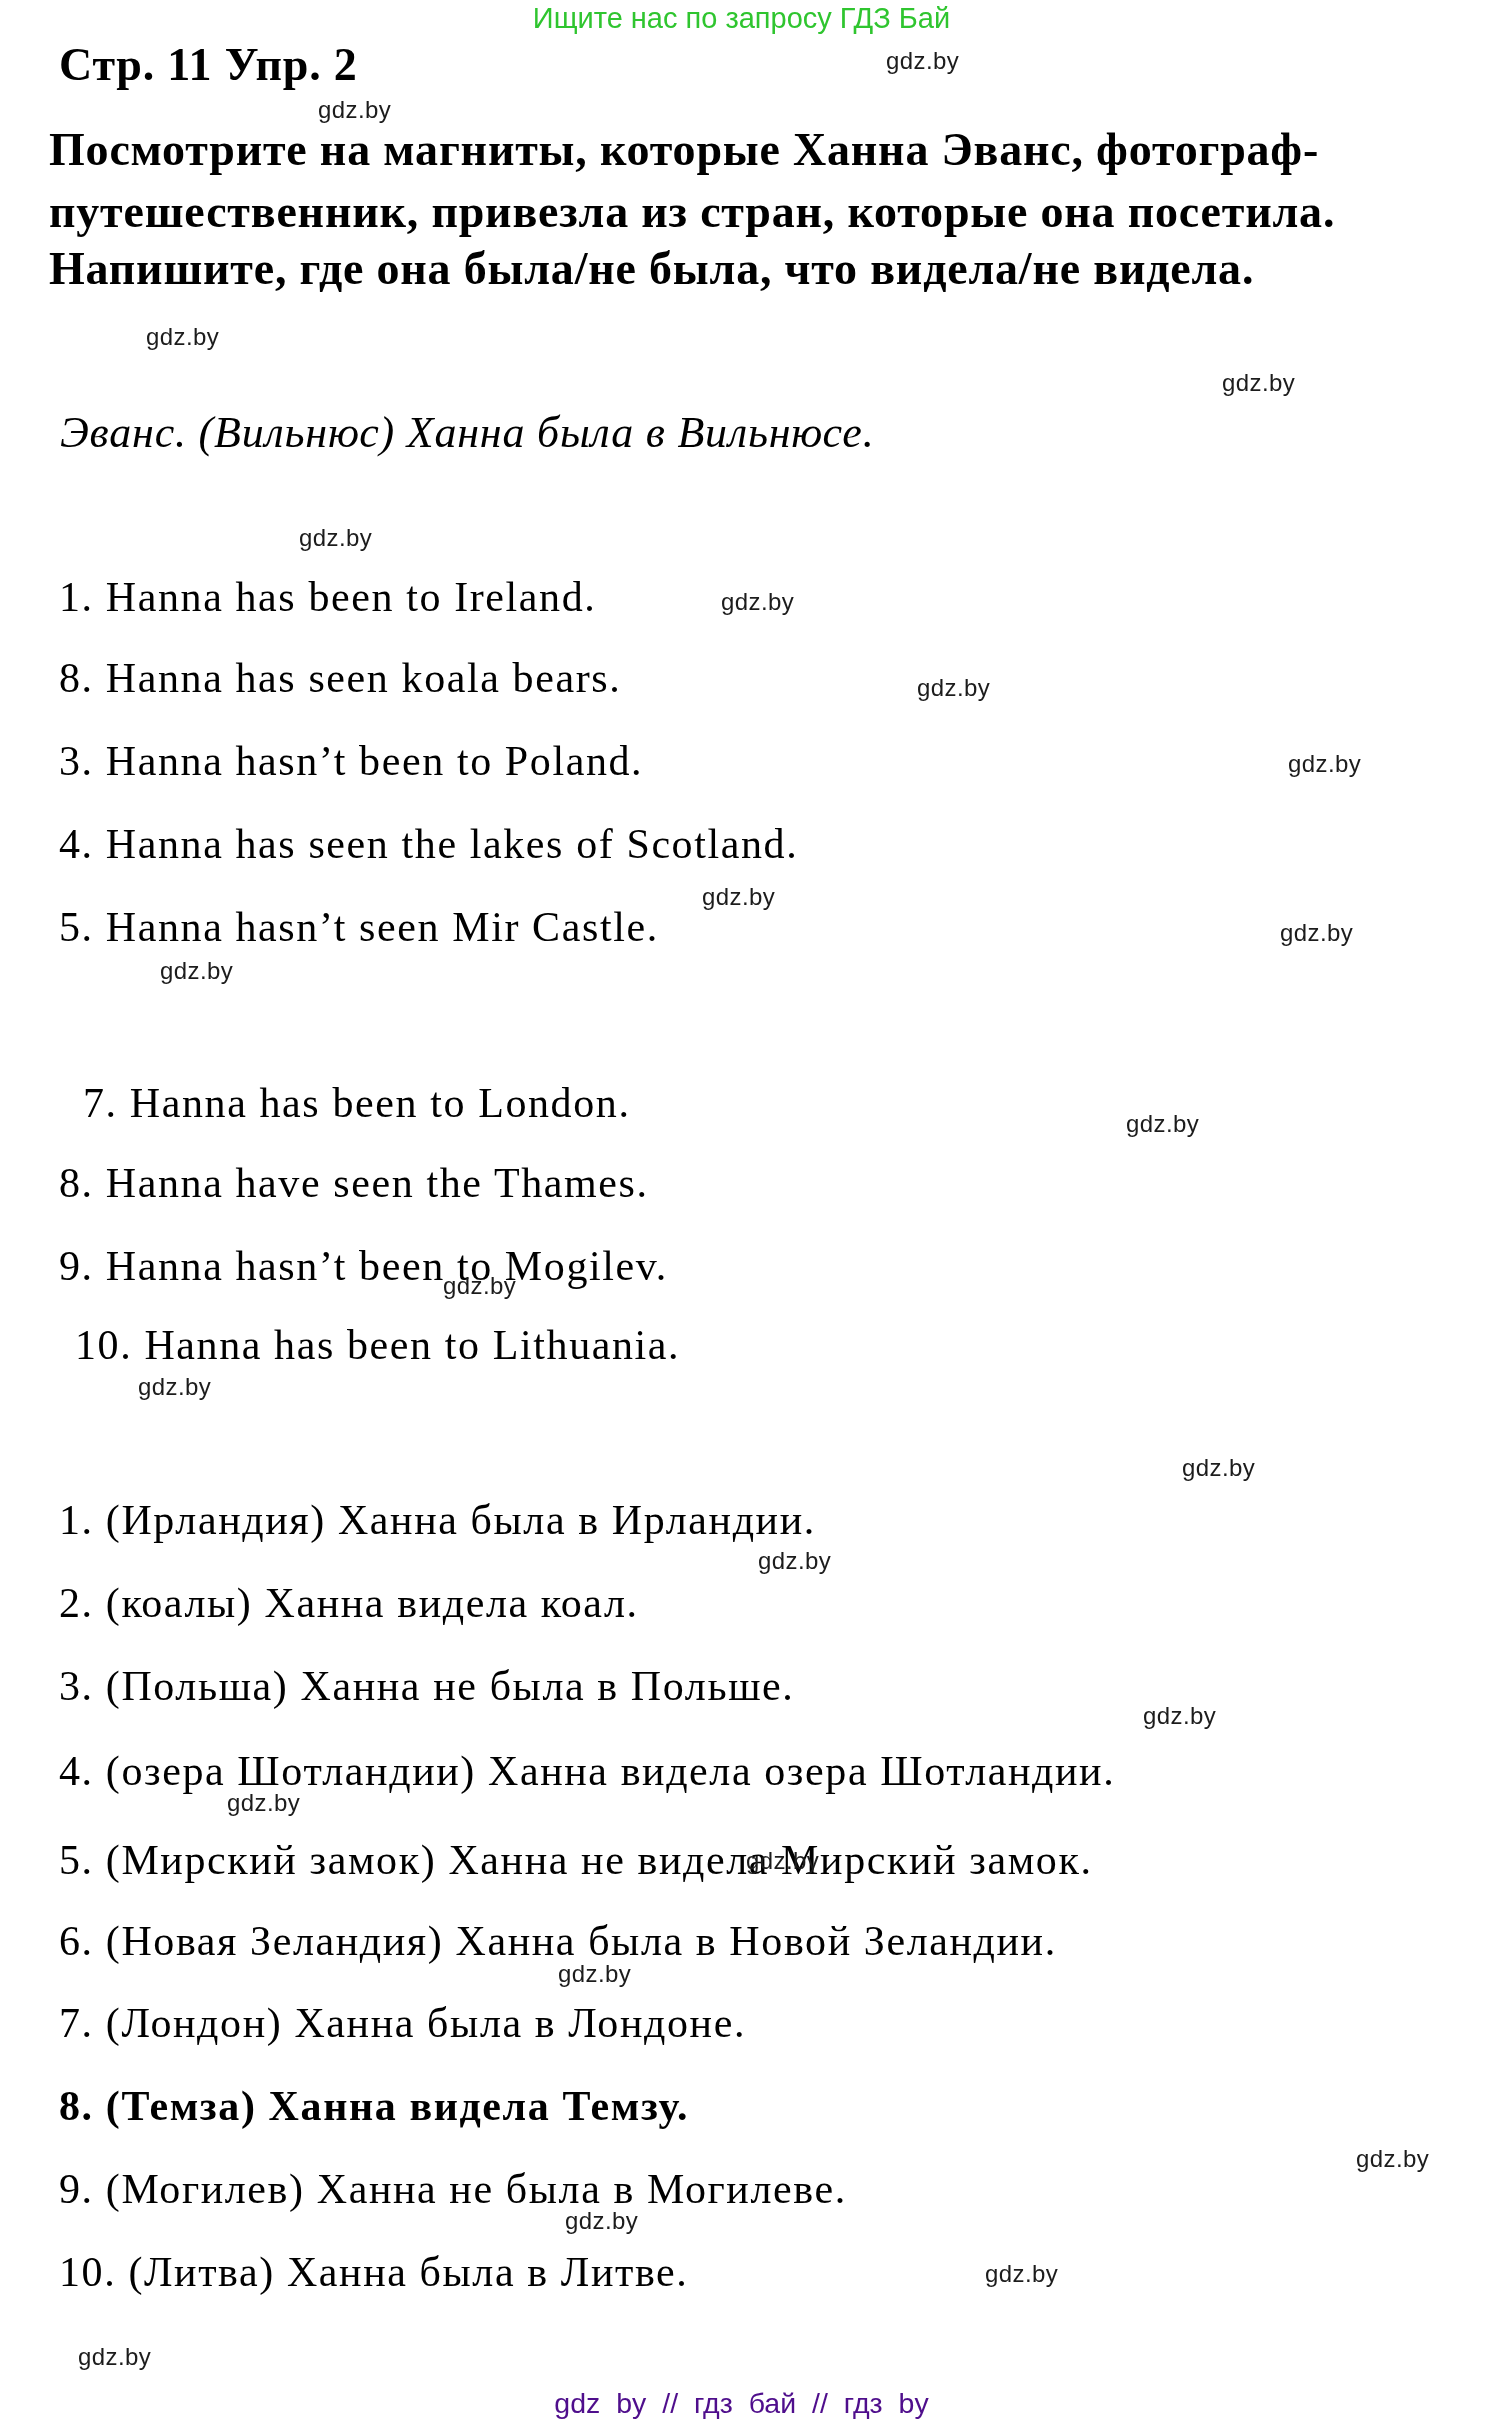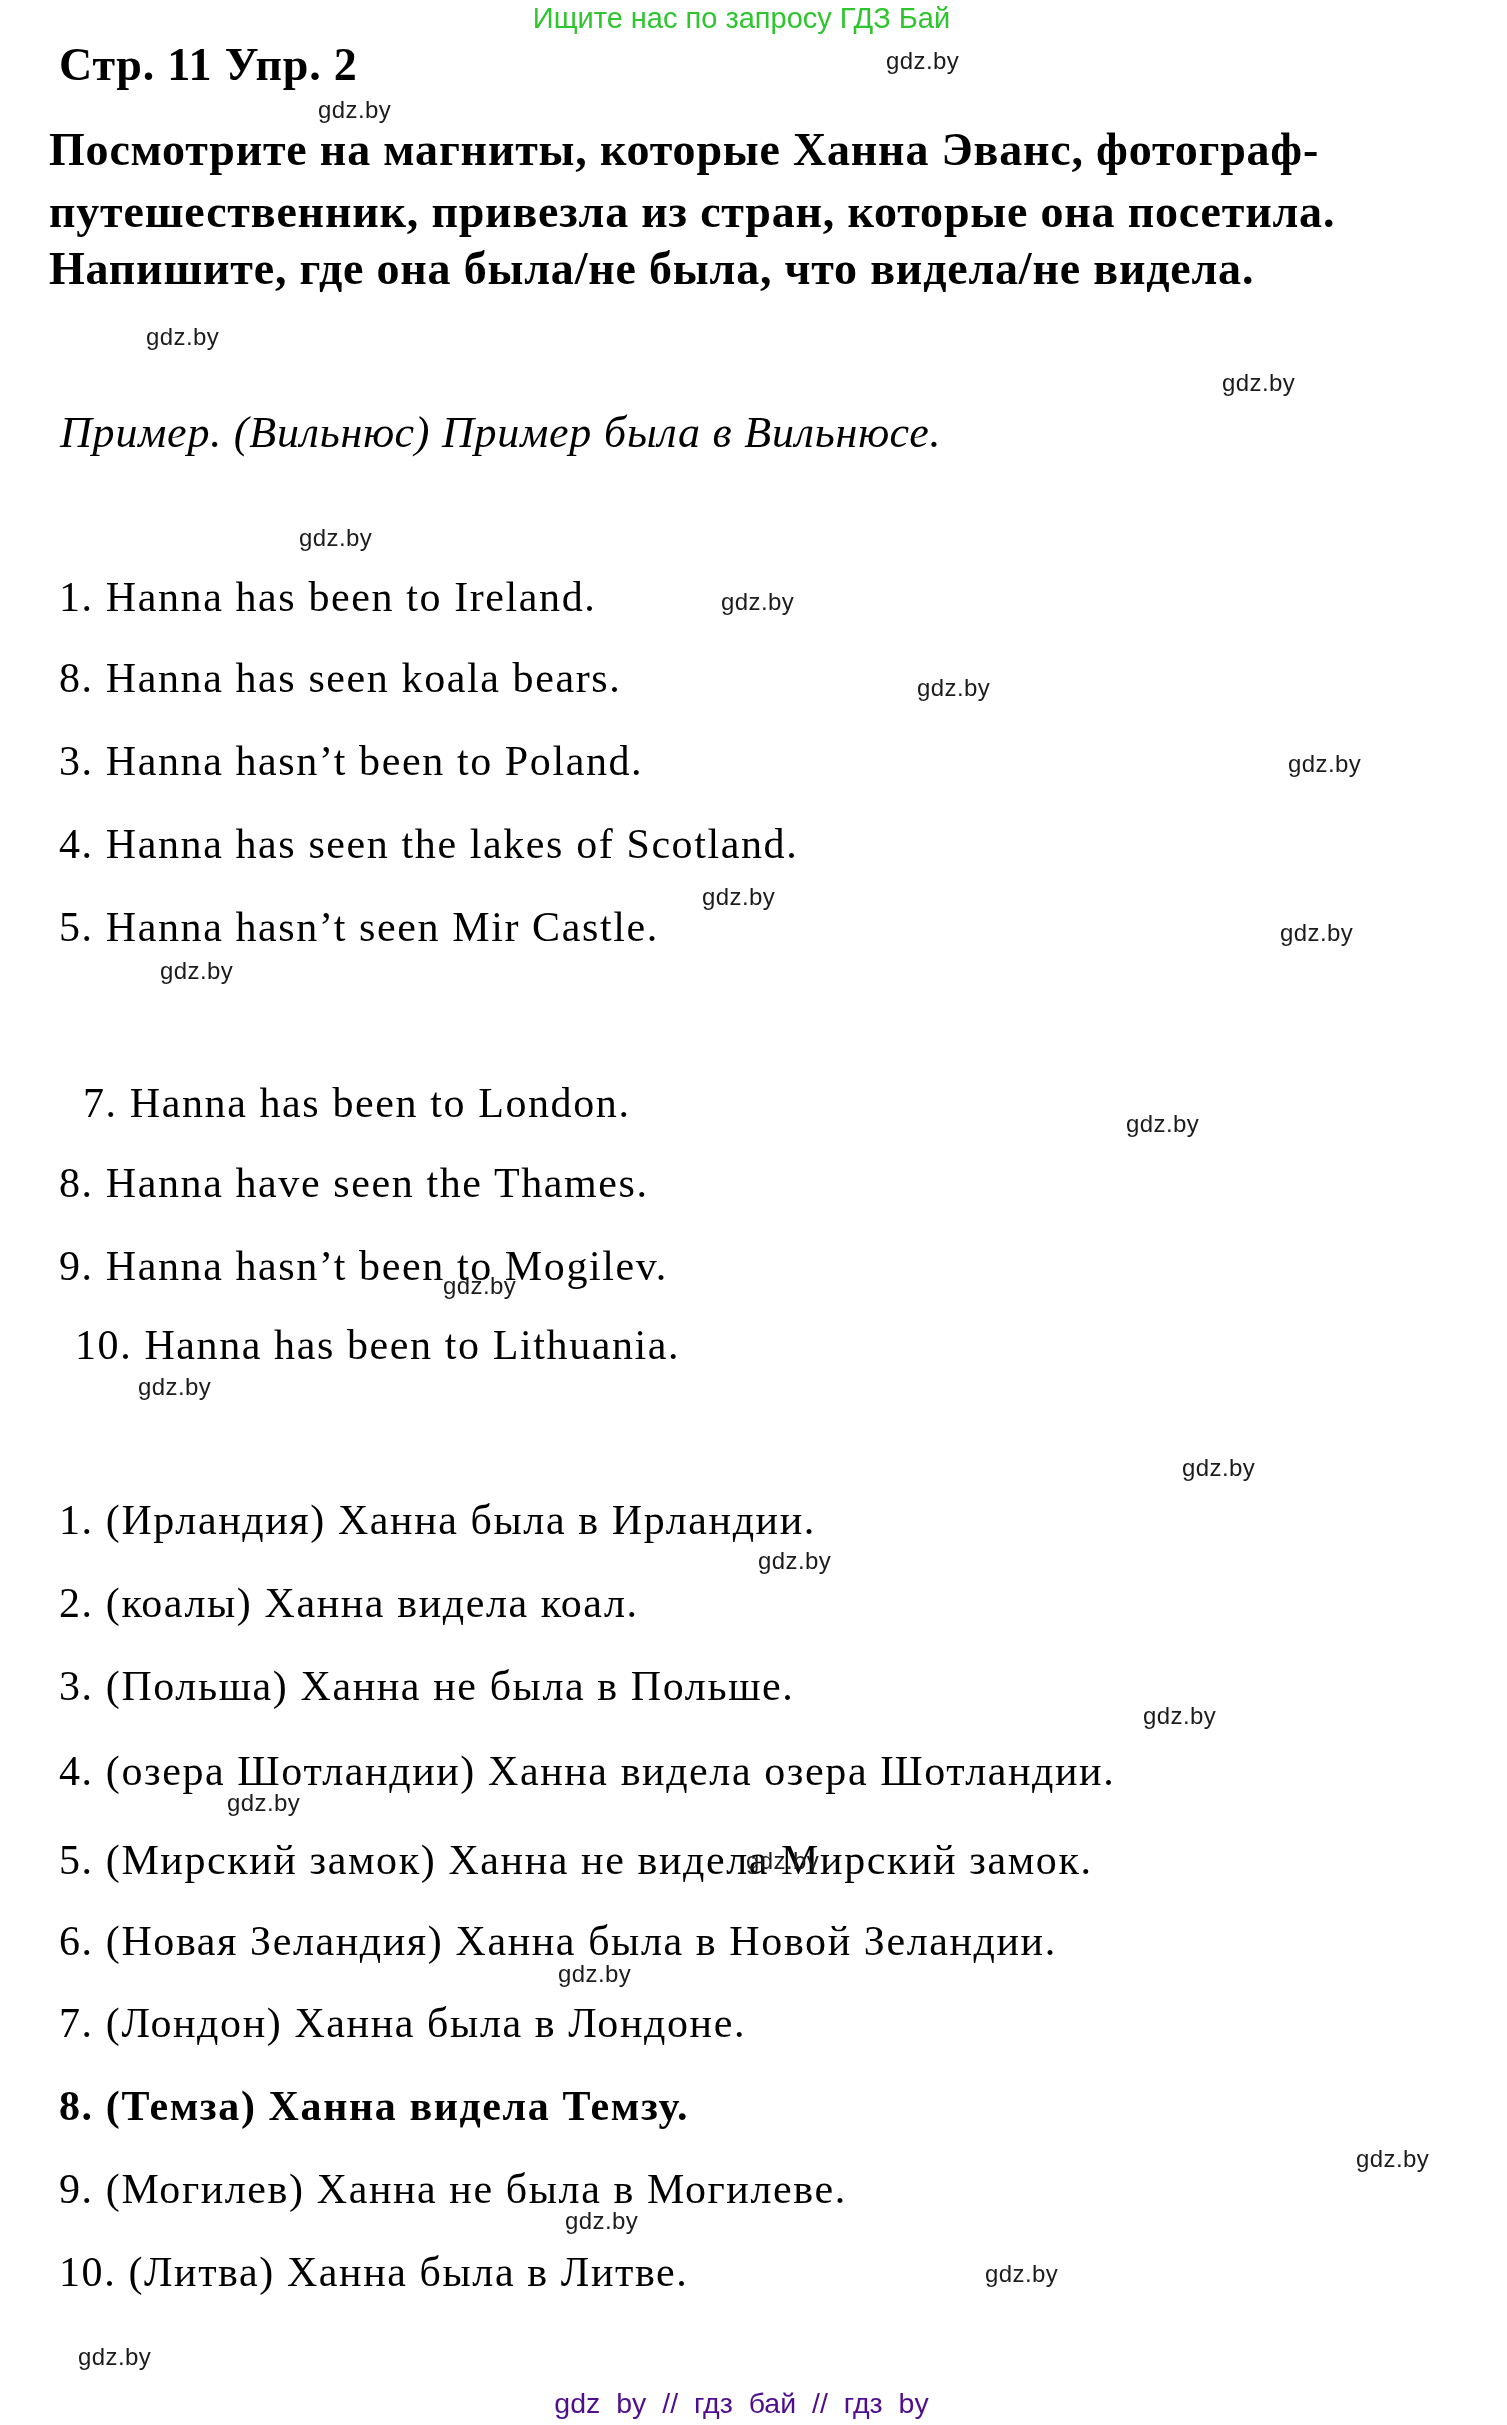--- a/index.html
+++ b/index.html
@@ -100,21 +100,21 @@
 <div class="page">
 
   <div class="promo-top">Ищите нас по запросу ГДЗ Бай</div>
 
   <div class="doc-title">Стр. 11 Упр. 2</div>
 
   <div class="task-line l0">Посмотрите на магниты, которые Ханна Эванс, фотограф-</div>
   <div class="task-line l1">путешественник, привезла из стран, которые она посетила.</div>
   <div class="task-line l2">Напишите, где она была/не была, что видела/не видела.</div>
 
-  <div class="example-line">Пример. (Вильнюс) Пример была в Вильнюсе.</div>
+  <div class="example-line">Эванс. (Вильнюс) Ханна была в Вильнюсе.</div>
 
   <div class="item en0">1. Hanna has been to Ireland.</div>
   <div class="item en1">8. Hanna has seen koala bears.</div>
   <div class="item en2">3. Hanna hasn’t been to Poland.</div>
   <div class="item en3">4. Hanna has seen the lakes of Scotland.</div>
   <div class="item en4">5. Hanna hasn’t seen Mir Castle.</div>
   <div class="item en6">7. Hanna has been to London.</div>
   <div class="item en7">8. Hanna have seen the Thames.</div>
   <div class="item en8">9. Hanna hasn’t been to Mogilev.</div>
   <div class="item en9">10. Hanna has been to Lithuania.</div>

